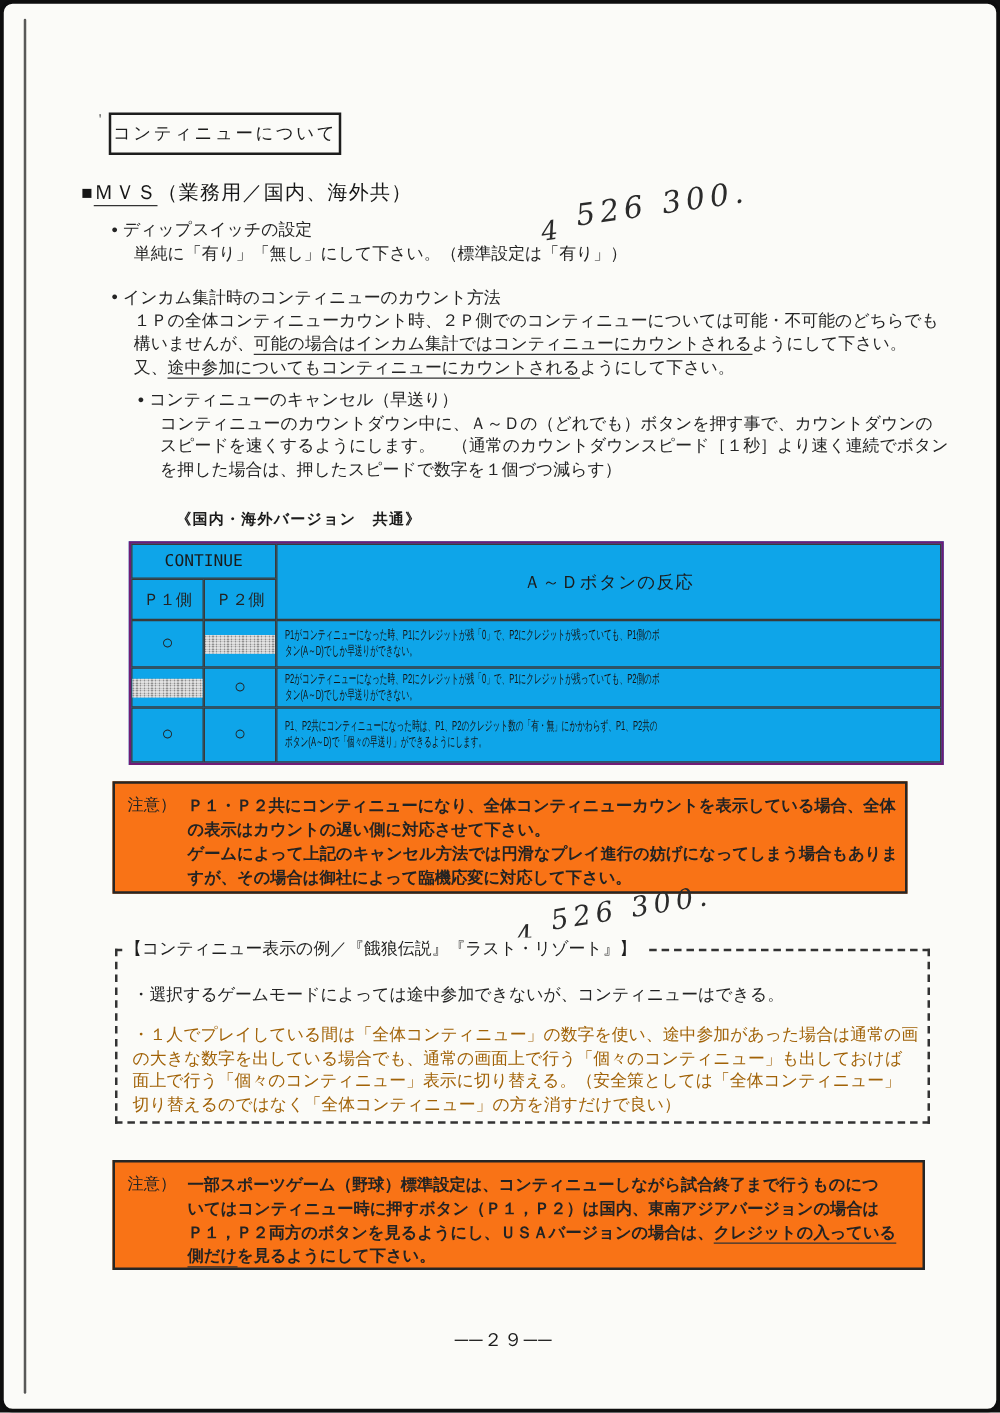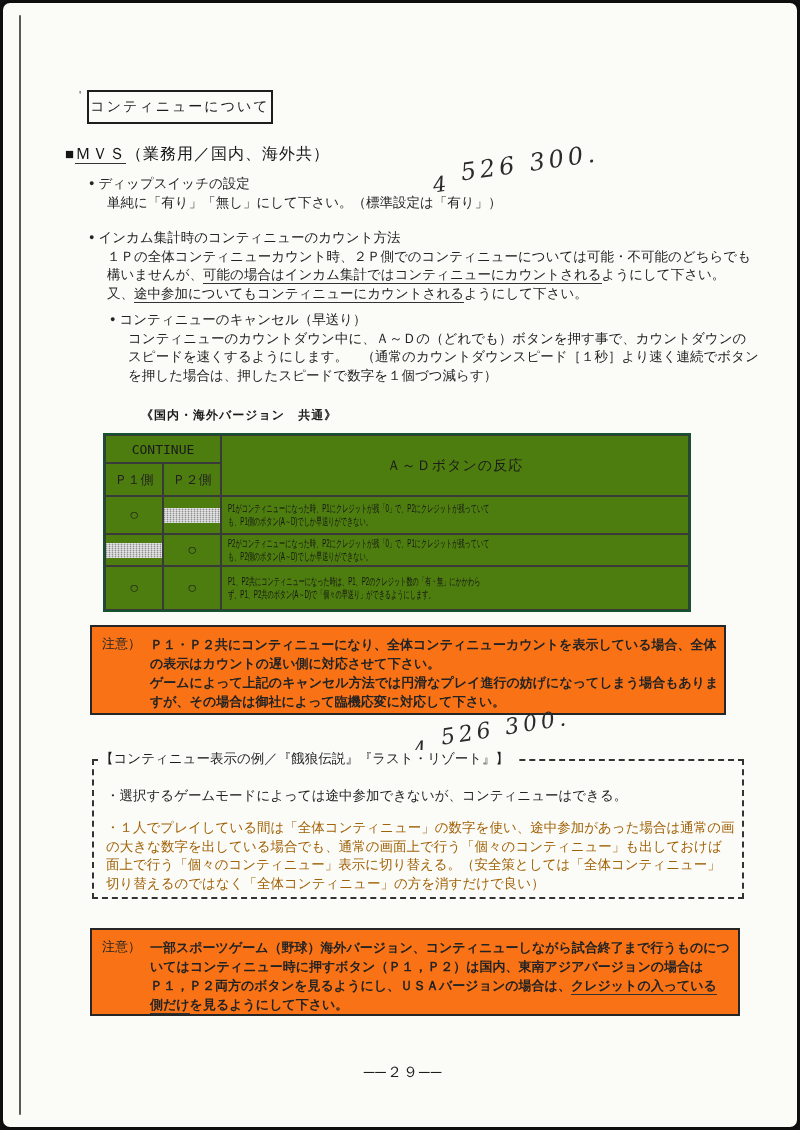--- a/index.html
+++ b/index.html
@@ -39,22 +39,22 @@
   .bullet .b-title{white-space:nowrap;}
   .bullet .marker{font-size:9px;vertical-align:2px;margin-right:4px;}
   .bullet .b-body{margin-left:18px;}
   #bullet1{left:86px;top:171px;}
   #bullet2{left:86px;top:225px;}
   #bullet3{left:86px;top:307px;margin-left:21px;}
 
   .version-label{left:90px;top:404px;font-size:12px;font-weight:bold;letter-spacing:1px;color:#1b1b1b;margin-left:48px;}
 
   .ctable{
-    left:100px;top:430px;width:588px;box-sizing:border-box;
-    border:2px solid #14532d;background:#4d7c0f;
+    left:100px;top:430px;width:652px;box-sizing:border-box;
+    border:2px solid #701a75;background:#0ea5e9;
     display:grid;grid-template-columns:58px 58px 1fr;
     grid-template-rows:28px 33px 38px 32px 44px;
   }
   .ctable .cell{border:1px solid #3a3a3a;display:flex;align-items:center;justify-content:center;box-sizing:border-box;}
   .cell-continue{grid-column:1/3;grid-row:1;font-family:"DejaVu Sans Mono","Liberation Mono",monospace;font-size:13px;letter-spacing:0;color:#1a1a1a;}
   .cell-resp{grid-column:3;grid-row:1/3;font-size:14px;letter-spacing:1px;color:#1b1b1b;}
   .cell-p1h{grid-column:1;grid-row:2;font-size:13px;}
   .cell-p2h{grid-column:2;grid-row:2;font-size:13px;}
   .cell-mark{font-size:16px;color:#222;}
   .mark-shaded{}
@@ -194,21 +194,21 @@
       <div>の大きな数字を出している場合でも、通常の画面上で行う「個々のコンティニュー」も出しておけば</div>
       <div>面上で行う「個々のコンティニュー」表示に切り替える。（安全策としては「全体コンティニュー」</div>
       <div>切り替えるのではなく「全体コンティニュー」の方を消すだけで良い）</div>
     </div>
   </div>
 
   <div class="abs note-box" id="note2">
     <div class="note-inner">
       <span class="note-label">注意）</span>
       <div class="note-lines">
-        <div>一部スポーツゲーム（野球）海外バージョン、コンティニューしながら試合終了まで行うものにつ</div>
+        <div>一部スポーツゲーム（野球）標準設定は、コンティニューしながら試合終了まで行うものにつ</div>
         <div>いてはコンティニュー時に押すボタン（Ｐ１，Ｐ２）は国内、東南アジアバージョンの場合は</div>
         <div><span>Ｐ１，Ｐ２両方のボタンを見るようにし、ＵＳＡバージョンの場合は、</span><span class="u">クレジットの入っている</span></div>
         <div><span class="u">側だけ</span><span>を見るようにして下さい。</span></div>
       </div>
     </div>
   </div>
 
   <div class="abs page-number">
     <span>──</span><span>２９</span><span>──</span>
   </div>

